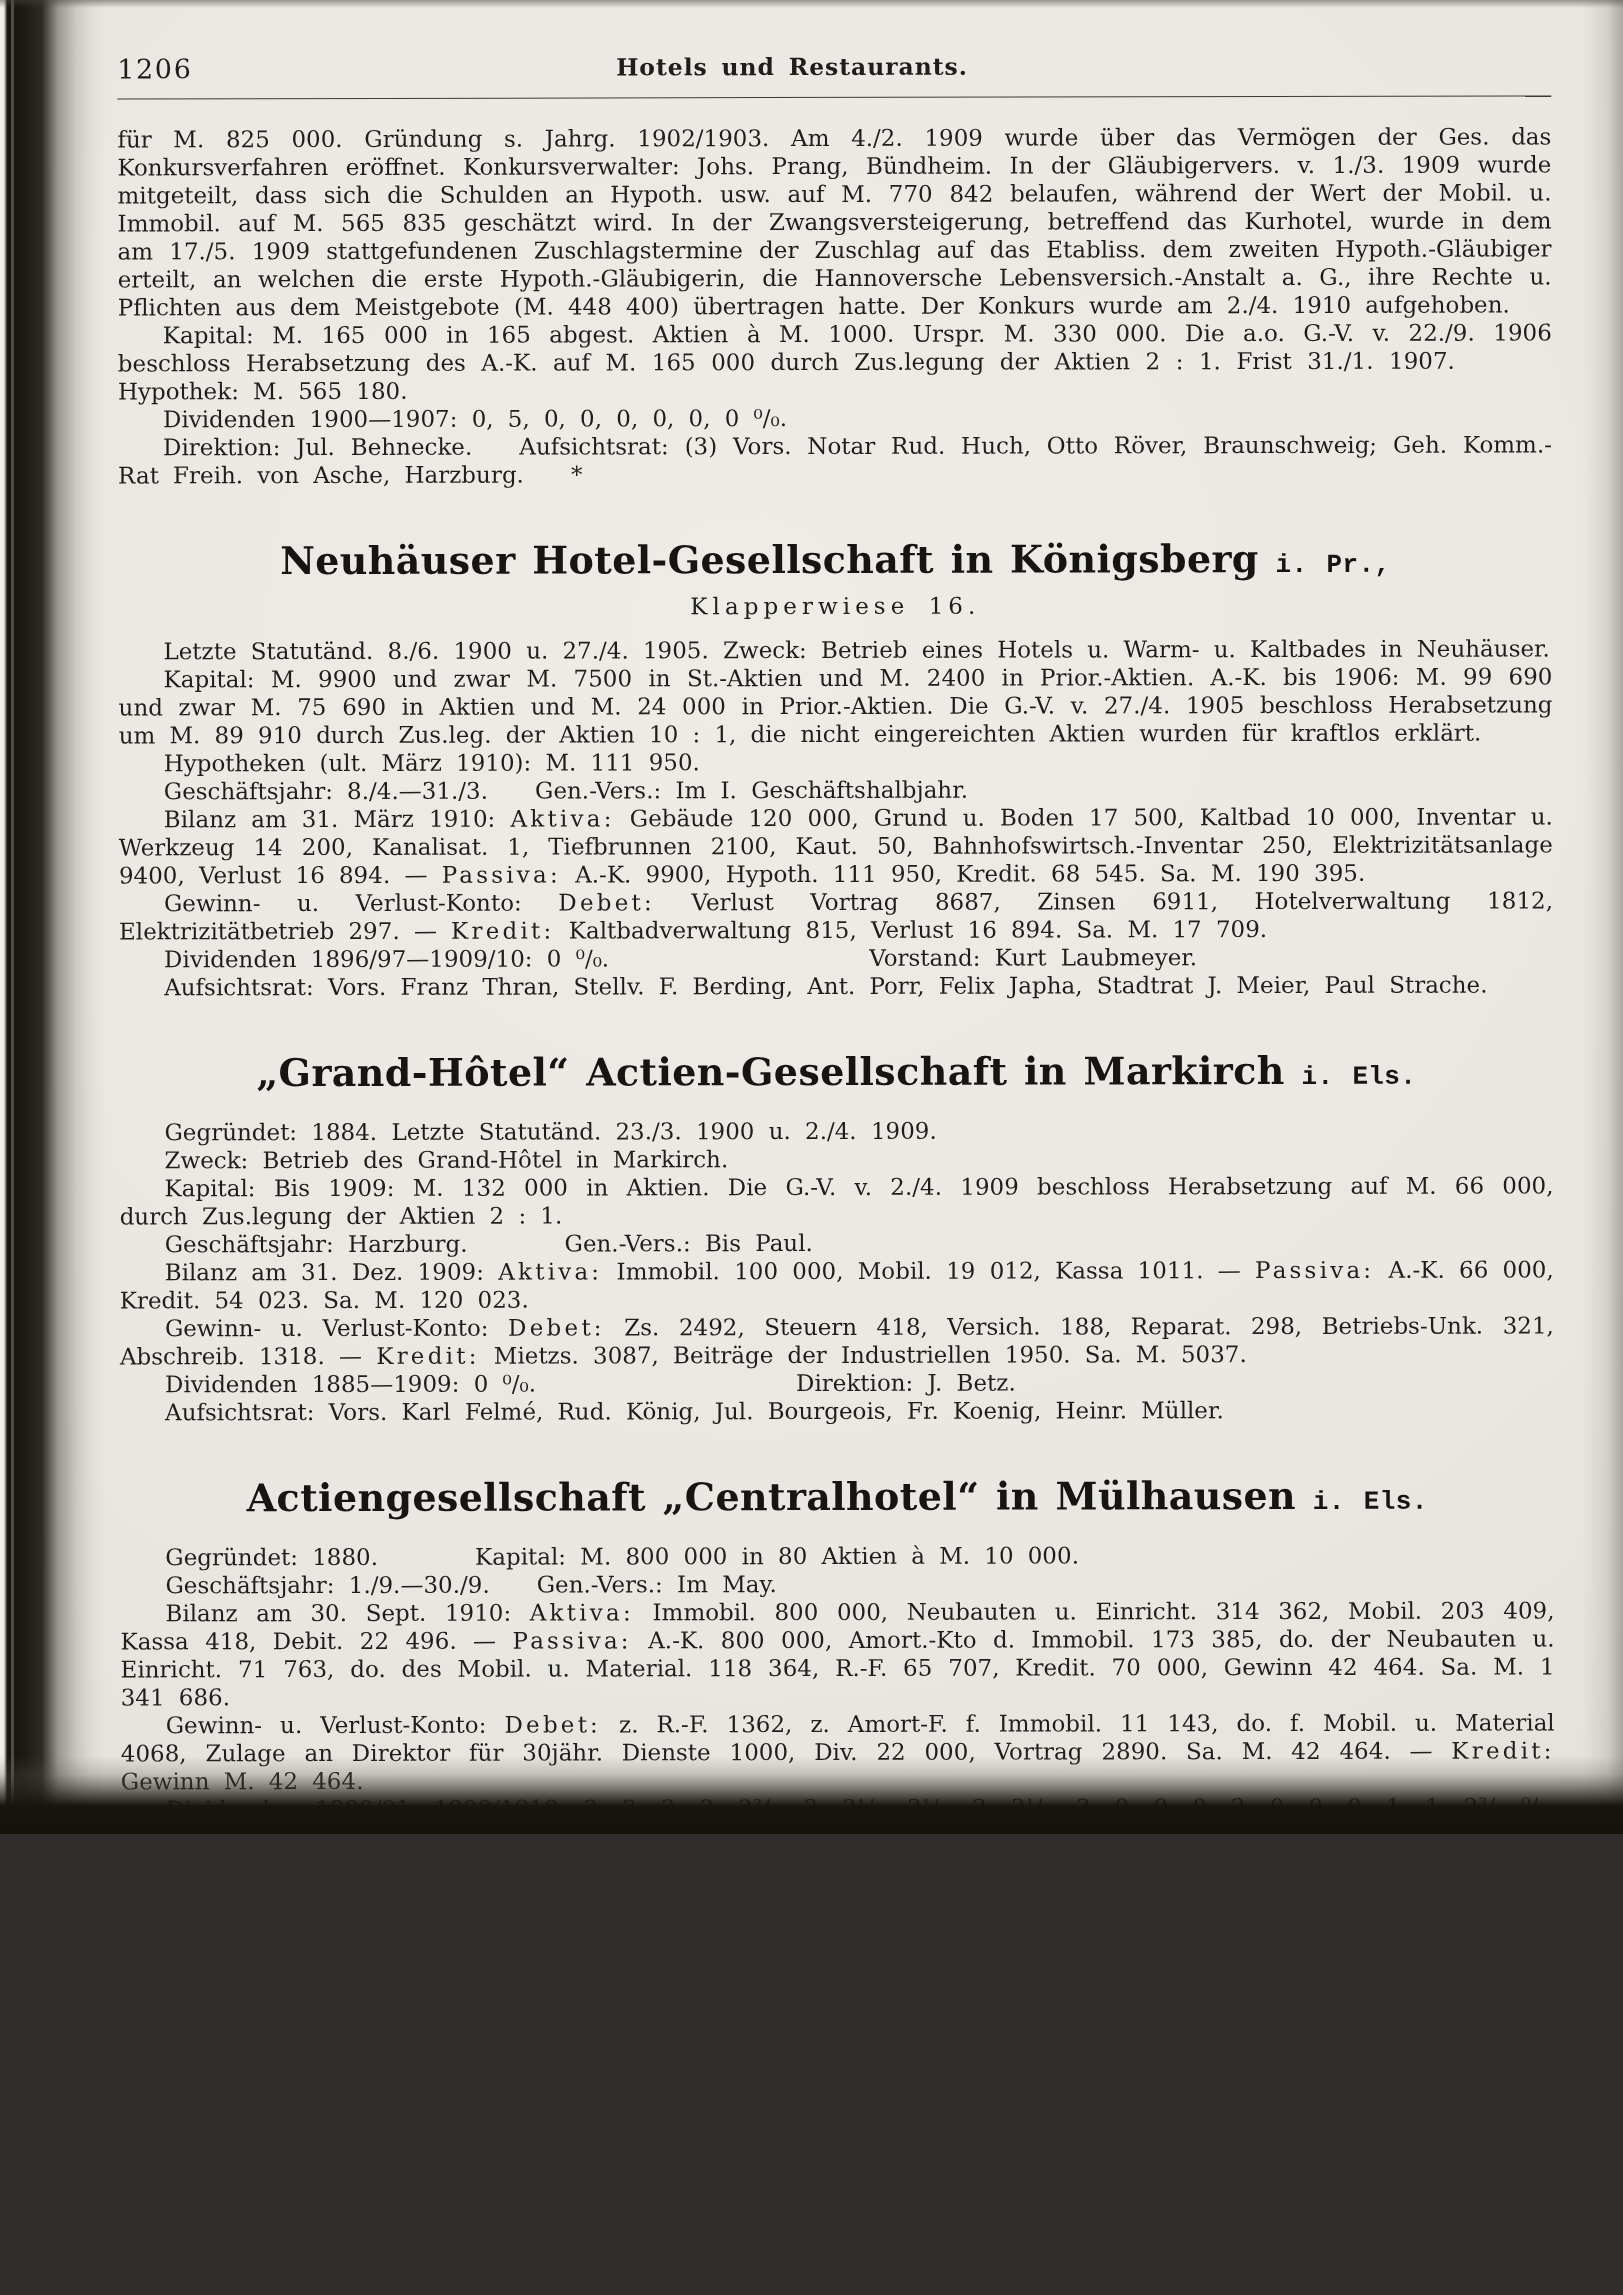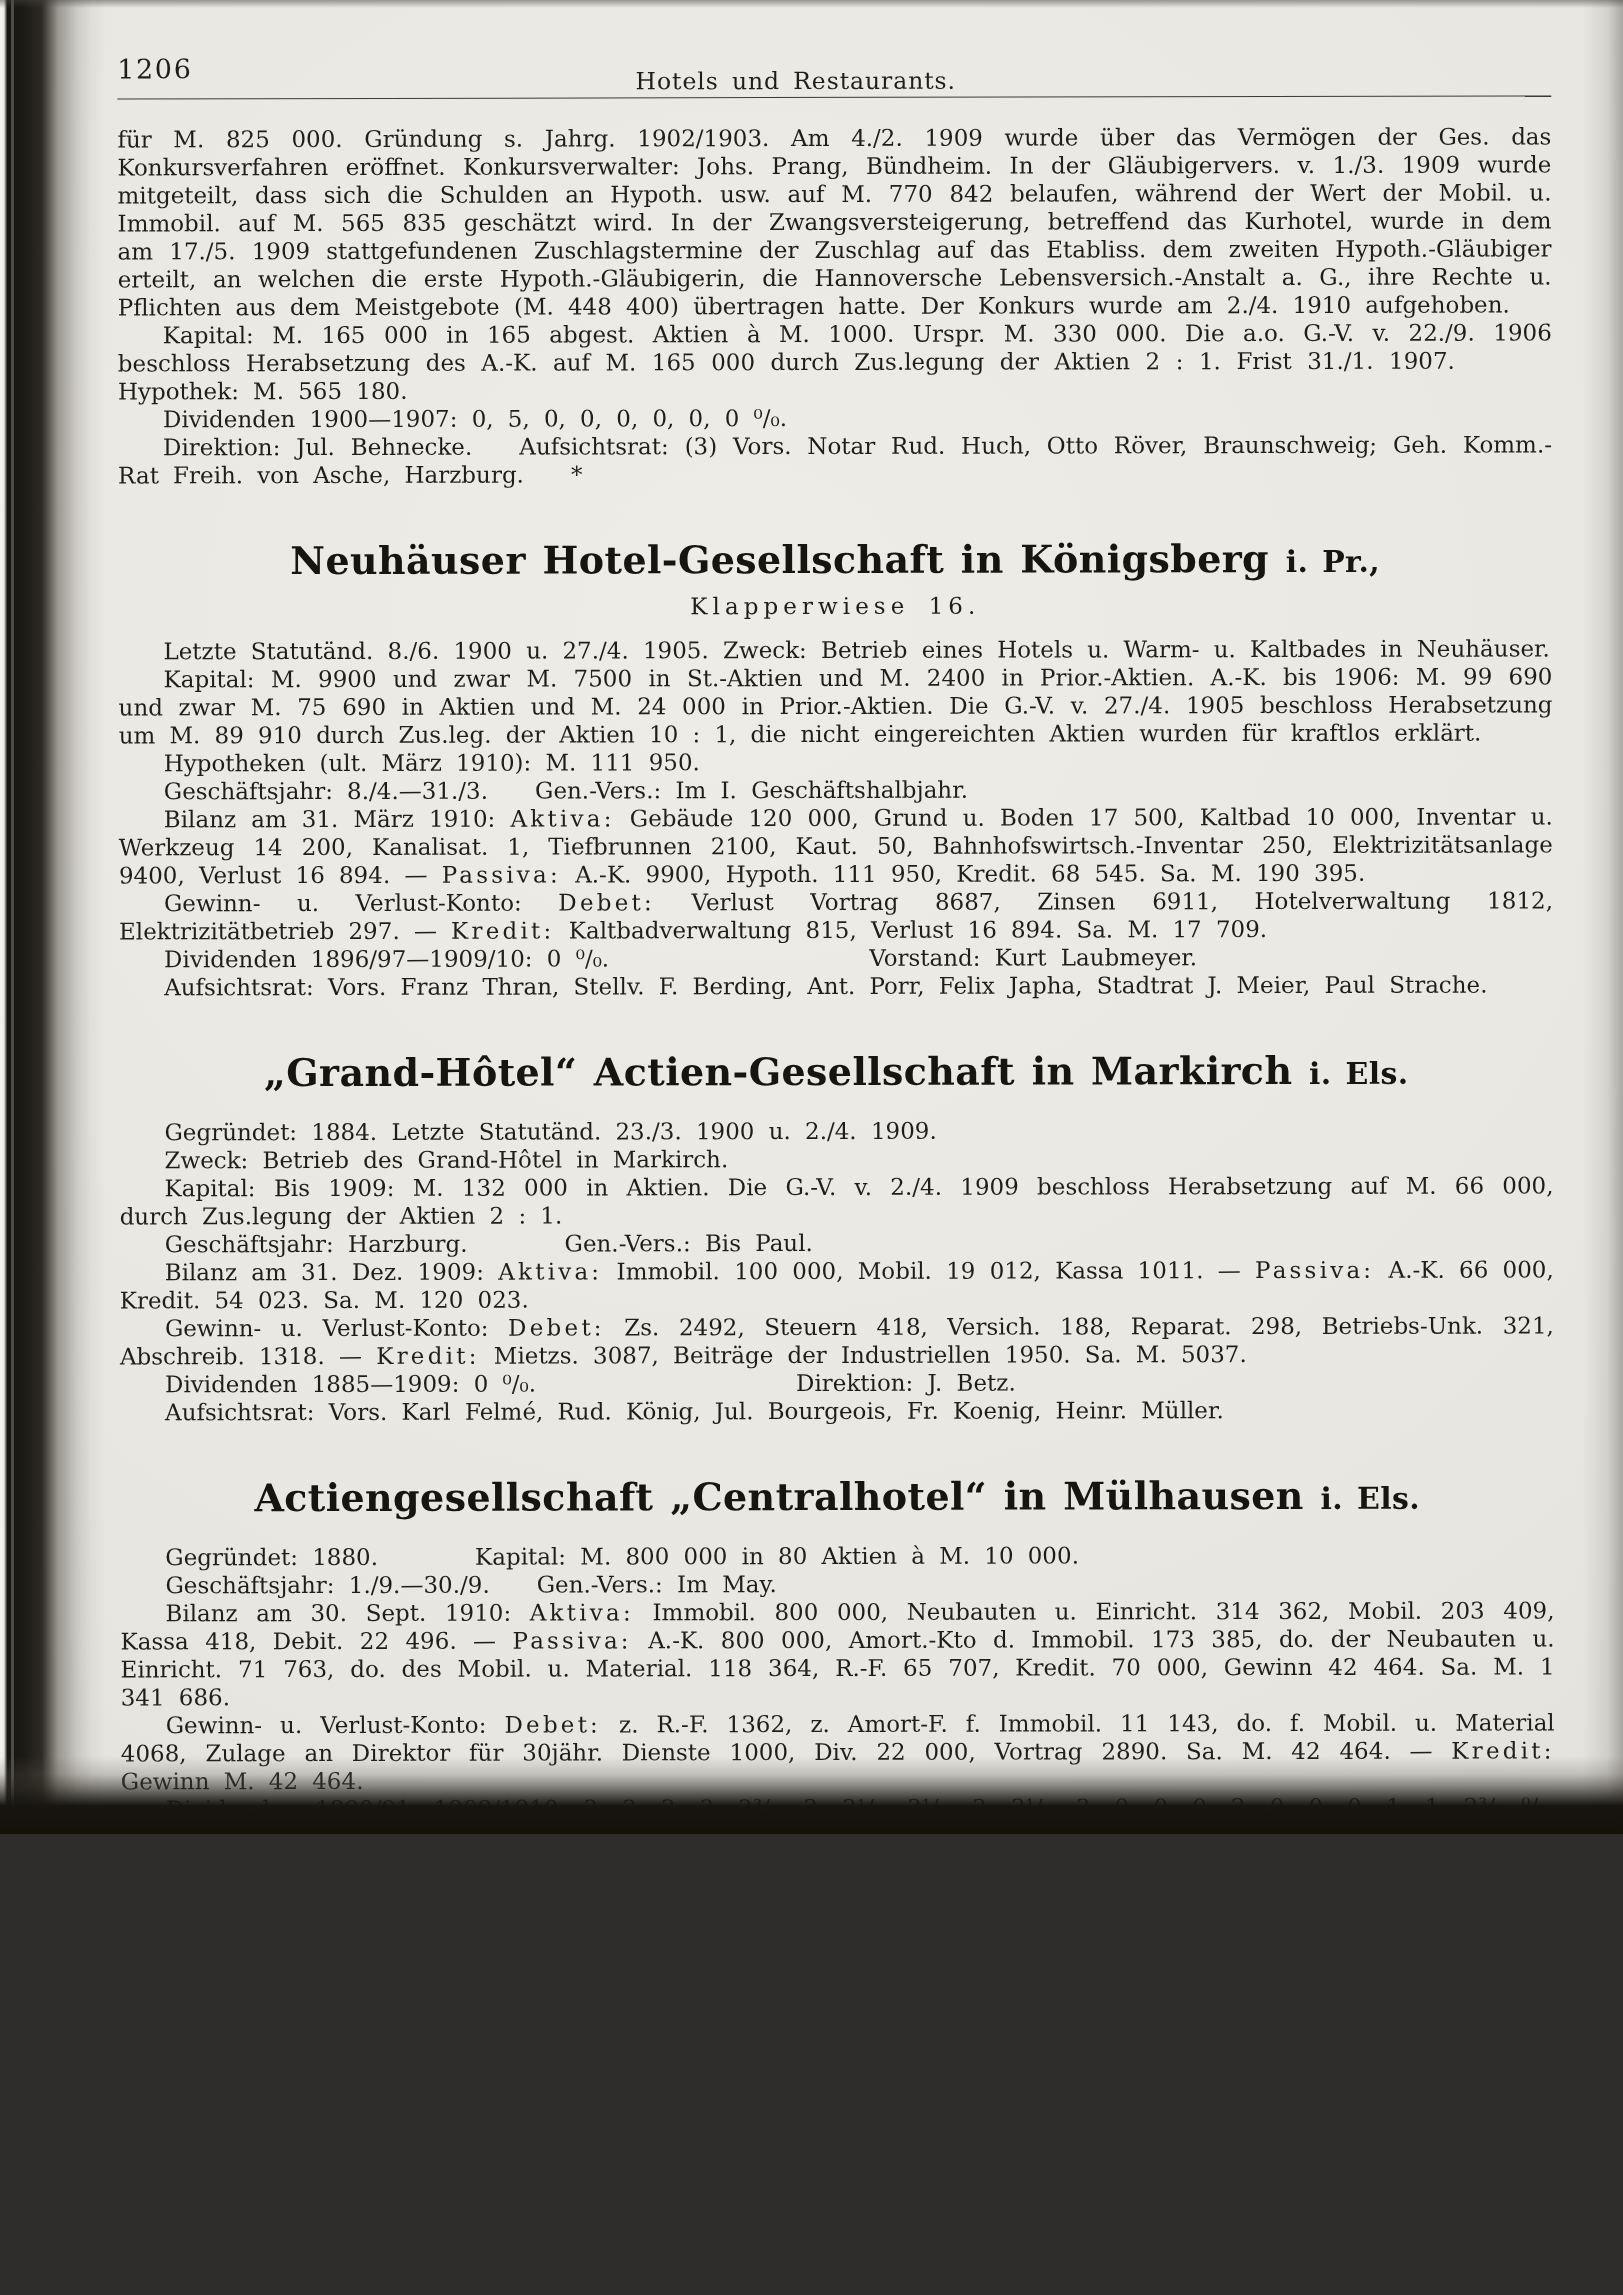--- a/index.html
+++ b/index.html
@@ -9,39 +9,39 @@
     position:relative; width:1623px; height:1834px; overflow:hidden;
     background: radial-gradient(ellipse 130% 110% at 46% 34%,
        #edece7 0%, #e8e7e2 50%, #e1e0db 80%, #d7d6d2 100%);
     font-family:"DejaVu Serif","Liberation Serif",serif;
     color:#201e1a;
   }
   .paper { position:absolute; inset:0; transform:rotate(-0.12deg); }
 
   .page-header { position:relative; margin:52px 70px 0 119px; height:34px; }
   .pagenum  { position:absolute; left:0; top:0; font-size:27px; letter-spacing:0.06em; }
-  .runtitle { position:absolute; left:50%; transform:translateX(-62%); top:15px;
-              font-weight:400; font-size:23.5px; letter-spacing:0.04em; word-spacing:0.2em; }
+  .runtitle { position:absolute; left:50%; transform:translateX(-62%); top:1px;
+              font-weight:700; font-size:23.5px; letter-spacing:0.04em; word-spacing:0.2em; }
   .rule { margin:11.4px 70px 0 119px; border-top:1.6px solid rgba(30,28,24,0.85); height:0; }
 
   .content { margin:26px 70px 0 119px; font-size:23px; line-height:28px;
              text-align:justify; word-spacing:0.30em; hyphens:auto; }
   .content p { margin:0; text-indent:45px; }
   .content p.noind { text-indent:0; }
 
   .b { font-weight:400; }
   .g { letter-spacing:0.14em; }
   .gap-s { display:inline-block; width:47px; }
   .gap-m { display:inline-block; width:97px; }
   .gap-l { display:inline-block; width:260px; }
 
   .sect-head { font-size:38px; line-height:1.16; font-weight:700; text-align:center;
                text-indent:0; margin:50px 0 9.7px; word-spacing:0.08em; color:#171512;
                letter-spacing:0.01em; }
-  .sect-head .hs { font-size:30px; }
+  .sect-head .hs { font-size:26px;font-family:Liberation Mono, monospace; }
   .sect-head.mb { margin-bottom:23px; }
   .sect-sub { text-align:center; font-size:23px; letter-spacing:0.22em; margin:0 0 16px; }
 
   .edge { position:absolute; pointer-events:none; }
   .edge-left { left:0; top:0; bottom:0; width:106px; z-index:5;
     background: linear-gradient(90deg,
       #f4f3ef 0px, #eceae5 4px, #16140f 7.3px, #1c1a15 24px, #2e2b25 42px,
       rgba(90,86,78,0.55) 58px, rgba(130,126,118,0.28) 77px,
       rgba(160,156,148,0.12) 91px, rgba(0,0,0,0) 106px); }
   .edge-left::after { content:""; position:absolute; left:11.4px; top:0; bottom:0;

